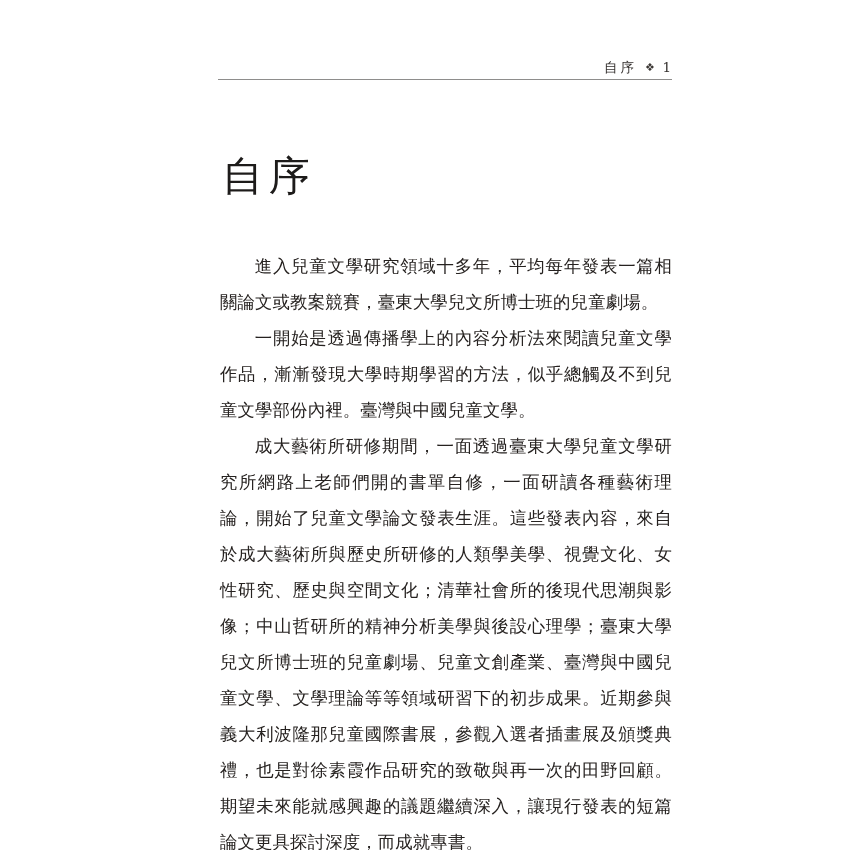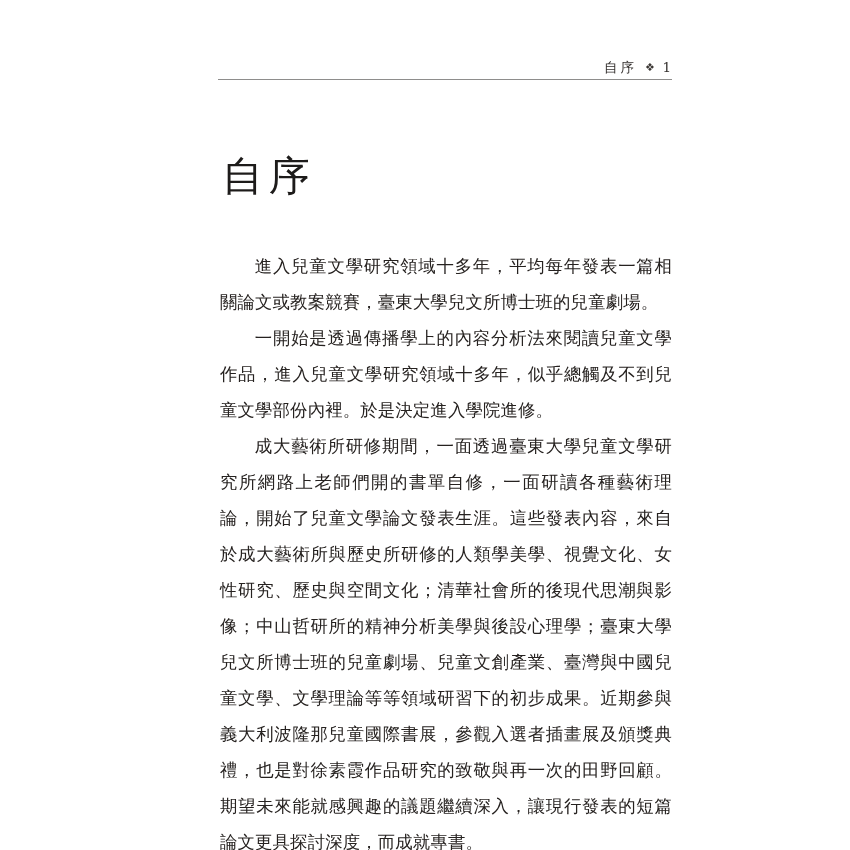--- a/index.html
+++ b/index.html
@@ -107,18 +107,18 @@
     <span class="rh-ornament">❖</span>
     <span class="rh-page">1</span>
   </div>
 
   <div class="header-rule"></div>
 
   <h1 class="chapter-title">自序</h1>
 
   <div class="body-text">
     <p>進入兒童文學研究領域十多年，平均每年發表一篇相關論文或教案競賽，臺東大學兒文所博士班的兒童劇場。</p>
-    <p>一開始是透過傳播學上的內容分析法來閱讀兒童文學作品，進入兒童文學研究領域十多年，似乎總觸及不到兒童文學部份內裡。於是決定進入學院進修。</p>
+    <p>一開始是透過傳播學上的內容分析法來閱讀兒童文學作品，漸漸發現大學時期學習的方法，似乎總觸及不到兒童文學部份內裡。臺灣與中國兒童文學。</p>
     <p>成大藝術所研修期間，一面透過臺東大學兒童文學研究所網路上老師們開的書單自修，一面研讀各種藝術理論，開始了兒童文學論文發表生涯。這些發表內容，來自於成大藝術所與歷史所研修的人類學美學、視覺文化、女性研究、歷史與空間文化；清華社會所的後現代思潮與影像；中山哲研所的精神分析美學與後設心理學；臺東大學兒文所博士班的兒童劇場、兒童文創產業、臺灣與中國兒童文學、文學理論等等領域研習下的初步成果。近期參與義大利波隆那兒童國際書展，參觀入選者插畫展及頒獎典禮，也是對徐素霞作品研究的致敬與再一次的田野回顧。期望未來能就感興趣的議題繼續深入，讓現行發表的短篇論文更具探討深度，而成就專書。</p>
 
   </div>
 
 </div>
 
 </body></html>

